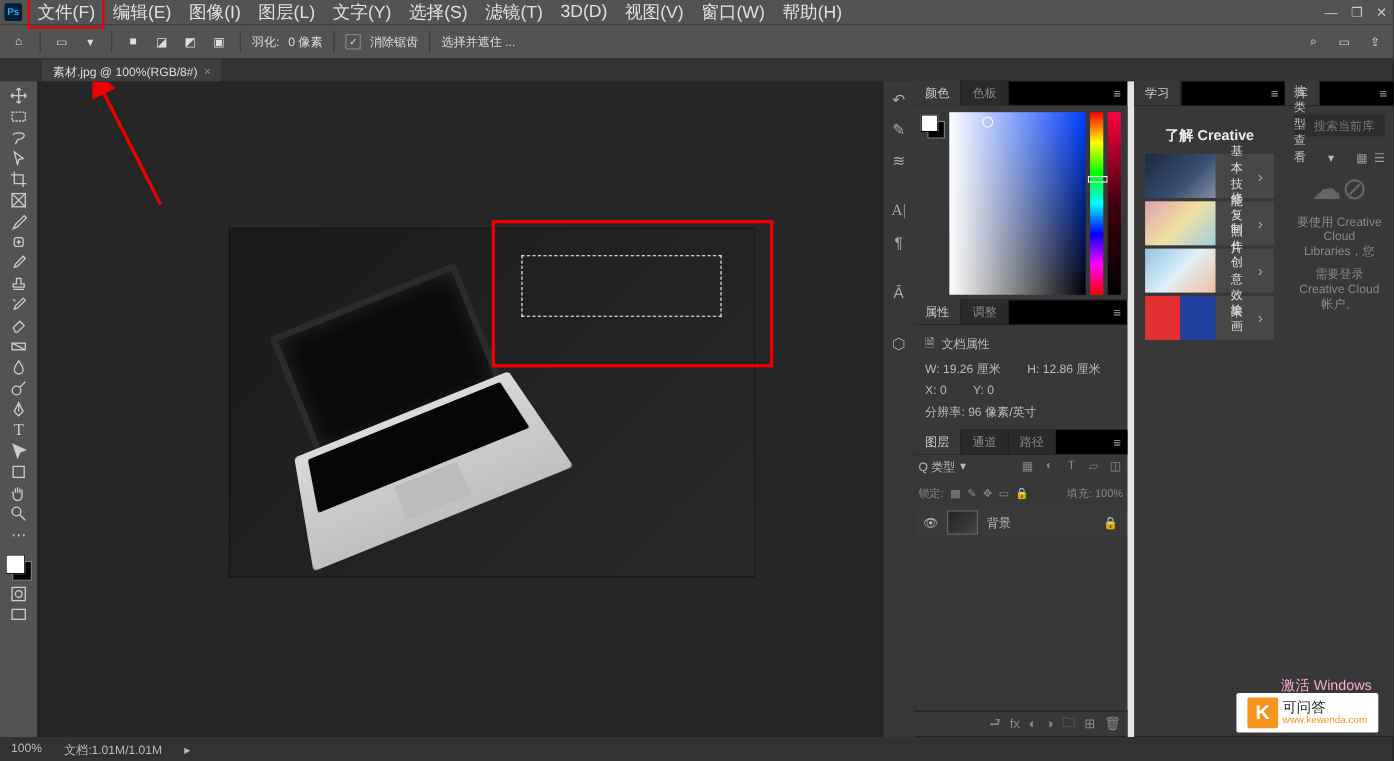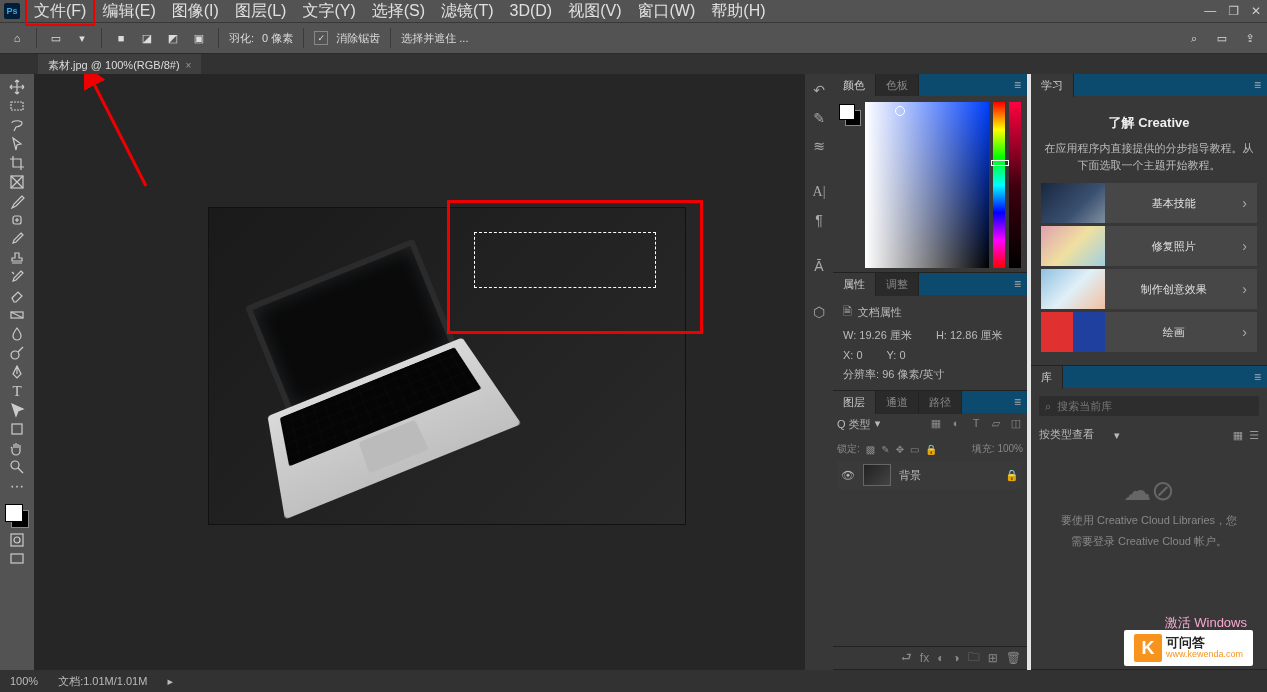--- a/index.html
+++ b/index.html
@@ -29,22 +29,22 @@
   .lap-base{position:absolute;left:30px;top:110px;width:210px;height:110px;background:linear-gradient(#dadada,#c0c0c0);border-radius:4px;transform:perspective(400px) rotateX(40deg);transform-origin:top}
   .lap-keys{position:absolute;left:12px;top:8px;right:12px;height:56px;background:repeating-linear-gradient(90deg,#222 0 10px,#333 10px 12px),repeating-linear-gradient(0deg,#222 0 10px,#333 10px 12px);background-blend-mode:multiply;border-radius:2px}
   .lap-track{position:absolute;left:78px;top:68px;width:54px;height:32px;background:#bbb;border-radius:3px}
   .redbox{position:absolute;left:413px;top:126px;width:250px;height:128px;border:3px solid #e00;pointer-events:none}
   .marquee{position:absolute;left:440px;top:158px;width:180px;height:54px;border:1px dashed #fff;pointer-events:none}
   .arrow{position:absolute;left:30px;top:0;width:90px;height:120px;pointer-events:none}
   .arrow svg{width:100%;height:100%}
   .midstrip{width:28px;background:#383838;display:flex;flex-direction:column;align-items:center;padding-top:6px;gap:8px}
   .mid-ico{width:20px;height:20px;color:#aaa;display:flex;align-items:center;justify-content:center;font-size:14px}
   .panels{width:194px;background:#383838;display:flex;flex-direction:column}
-  .rpanels{width:236px;background:#383838;display:flex;flex-direction:column;border-left:4px solid #e5e5e5}
-  .panel-tabs{height:22px;background:#0c4a6e;display:flex;align-items:center}
+  .rpanels{width:236px;background:#383838;display:flex;flex-direction:row;border-left:6px solid #e5e5e5}
+  .panel-tabs{height:22px;background:#000000;display:flex;align-items:flex-end}
   .ptab{padding:4px 10px;font-size:11px;color:#ccc;background:#383838;border-right:1px solid #222;cursor:pointer}
   .ptab.inactive{background:#2a2a2a;color:#888}
   .ptab-menu{margin-left:auto;padding:4px 6px;color:#aaa;font-size:12px}
   .color-body{height:176px;position:relative;background:#383838}
   .mini-swatch{position:absolute;left:6px;top:8px;width:22px;height:22px}
   .mini-swatch .a{position:absolute;left:0;top:0;width:14px;height:14px;background:#fff;border:1px solid #000}
   .mini-swatch .b{position:absolute;right:0;bottom:0;width:14px;height:14px;background:#000;border:1px solid #888}
   .grad-box{position:absolute;left:32px;top:6px;width:124px;height:166px;background:linear-gradient(to right,#fff,rgba(255,255,255,0)),linear-gradient(to top,#000,rgba(0,0,0,0)),linear-gradient(to right,#0040ff,#0040ff)}
   .grad-cursor{position:absolute;left:30px;top:4px;width:8px;height:8px;border:1px solid #fff;border-radius:50%}
   .hue-bar{position:absolute;left:160px;top:6px;width:12px;height:166px;background:linear-gradient(to bottom,#ff0000,#ffff00,#00ff00,#00ffff,#0000ff,#ff00ff,#ff0000)}
@@ -79,21 +79,21 @@
   .layer-item{display:flex;align-items:center;height:28px;background:#3a3a3a;gap:8px;padding:0 4px;margin-top:2px}
   .lay-eye{width:14px;text-align:center}
   .lay-thumb{width:26px;height:20px;background:linear-gradient(135deg,#222,#444);border:1px solid #666}
   .lay-lock{margin-left:auto;color:#aaa}
   .layer-footer{position:absolute;bottom:0;left:0;right:0;height:22px;background:#383838;border-top:1px solid #222;display:flex;align-items:center;justify-content:flex-end;gap:8px;padding:0 6px;color:#888;font-size:12px}
   .layers-wrap{position:relative;flex:1}
   .statusbar{position:absolute;left:0;right:0;bottom:0;height:22px;background:#323232;display:flex;align-items:center;padding:0 10px;gap:20px;color:#bbb;font-size:11px}
   .watermark{position:absolute;right:14px;bottom:26px;display:flex;align-items:center;gap:4px;background:#fff;padding:4px 10px;border-radius:2px;z-index:50}
   .wm-k{width:28px;height:28px;background:#f7941e;color:#fff;font-weight:bold;font-size:18px;display:flex;align-items:center;justify-content:center;border-radius:2px}
   .wm-txt{display:flex;flex-direction:column;line-height:1.1}
-  .wm-txt .a{font-size:13px;font-weight:bold;color:#222}
+  .wm-txt .a{font-size:13px;font-weight:normal;color:#222}
   .wm-txt .b{font-size:9px;color:#f7941e}
   .activate{position:absolute;right:20px;bottom:60px;color:#f9a8d4;font-size:13px;z-index:40}
   .chk{width:12px;height:12px;border:1px solid #888;display:inline-flex;align-items:center;justify-content:center;font-size:9px;color:#ddd}
   .flex1{flex:1}
   .panel-section{display:flex;flex-direction:column;border-bottom:1px solid #222}
 </style>
 </head>
 <body>
 
 <div class="menubar">
@@ -409,21 +409,20 @@
 
   <div class="rpanels">
 
     <div class="panel-section">
       <div class="panel-tabs">
         <div class="ptab">学习</div>
         <div class="ptab-menu">≡</div>
       </div>
       <div class="learn-body">
         <h3>了解 Creative</h3>
-        <p>在应用程序内直接提供的分步指导教程。从下面选取一个主题开始教程。</p>
         <div class="tutorial">
           <div class="tut-thumb t1"></div>
           <div class="tut-label">基本技能</div>
           <div class="tut-arrow">›</div>
         </div>
         <div class="tutorial">
           <div class="tut-thumb t2"></div>
           <div class="tut-label">修复照片</div>
           <div class="tut-arrow">›</div>
         </div>

